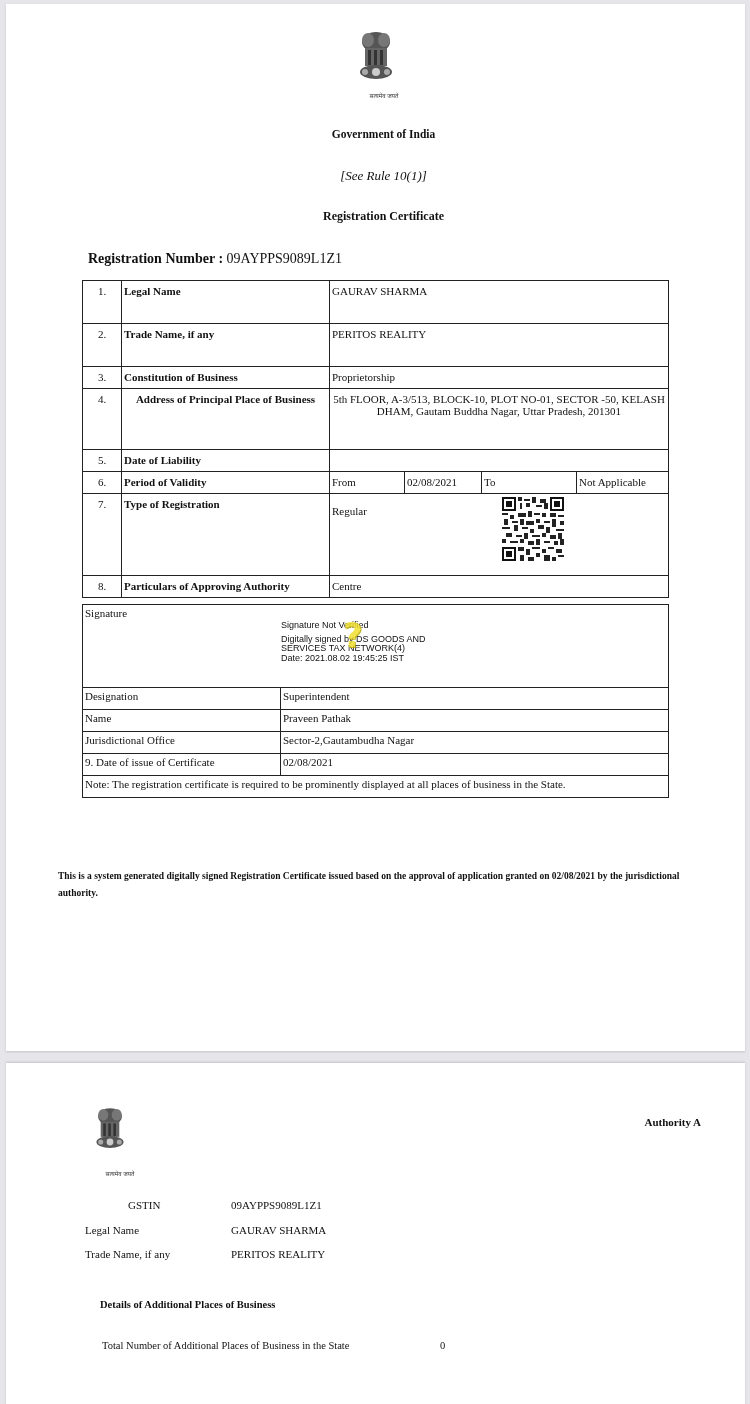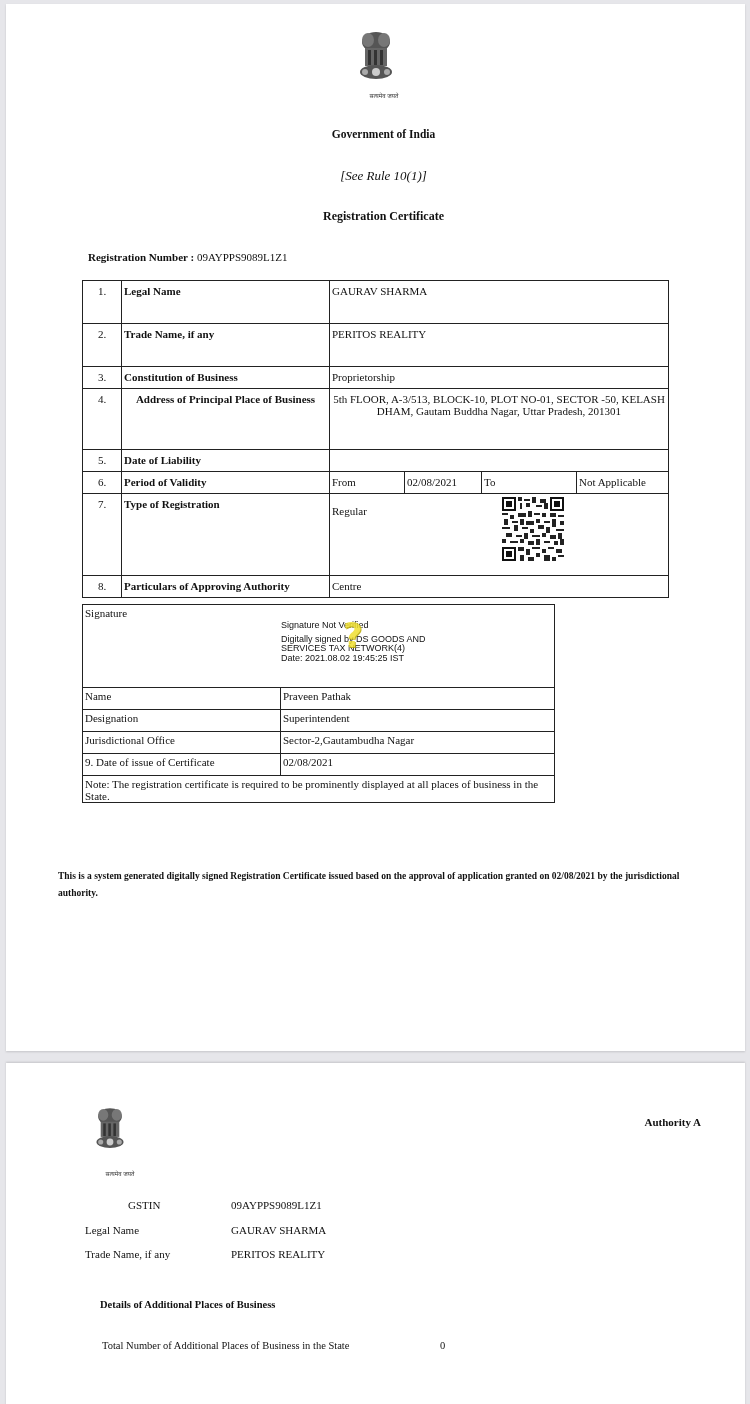--- a/index.html
+++ b/index.html
@@ -14,41 +14,41 @@
     #page1 { left: 6px; top: 4px; width: 739px; height: 1047px; box-shadow: 0 1px 2px rgba(0,0,0,0.15); }
     #page2 { left: 6px; top: 1063px; width: 739px; height: 345px; box-shadow: 0 -1px 2px rgba(0,0,0,0.15); }
     .abs { position: absolute; padding-left: 8px; }
     .emblem { position: absolute; }
     .emblem svg { display: block; }
     .center-text { text-align: center; width: 739px; left: 0; }
     .h-gov { top: 124px; font-size: 11.5px; font-weight: bold; }
     .h-form { top: 144px; font-size: 12.5px; font-weight: bold; }
     .h-rule { top: 164px; font-size: 13px; font-style: italic; }
     .h-cert { top: 205px; font-size: 12px; font-weight: bold; }
-    .regno { left: 74px; top: 247px; font-size: 11px; }
+    .regno { left: 74px; top: 247px; font-size: 14px; }
     .regno b { font-weight: bold; }
 
     table.cert {
       position: absolute; left: 76px; top: 276px; width: 587px;
       border-collapse: collapse; font-size: 11px;
     }
     table.cert td { border: 1px solid #222; vertical-align: top; padding: 4px 2px 0 2px; }
     table.cert td.num { width: 34px; text-align: center; }
     table.cert td.lbl { width: 203px; font-weight: bold; padding-left: 2px; }
     table.cert td.val { padding-left: 2px; }
     .row-tall td { height: 38px; }
     .row-std td { height: 17px; }
     .row-addr td { height: 56px; text-align: center; }
     .row-reg td { height: 70px; }
     .addr { line-height: 12px; }
 
     .qr { position: absolute; width: 62px; height: 64px; }
 
     table.sig {
-      position: absolute; left: 76px; top: 600px; width: 473px;
+      position: absolute; left: 76px; top: 600px; width: 587px;
       border-collapse: collapse; font-size: 11px;
     }
     table.sig td { border: 1px solid #222; padding: 2px 2px 0 2px; vertical-align: top; }
     .sig-box { height: 80px; position: relative; }
     .sig-stamp {
       position: absolute; left: 196px; top: 14px; font-family: "Liberation Sans", sans-serif;
       font-size: 9px; line-height: 9.5px; color: #111;
     }
     .sig-stamp .s1 { margin-bottom: 4px; }
     .question-mark {
@@ -177,26 +177,26 @@
             <div class="s1">Signature Not Verified</div>
             <div>Digitally signed by DS GOODS AND</div>
             <div>SERVICES TAX NETWORK(4)</div>
             <div>Date: 2021.08.02 19:45:25 IST</div>
           </div>
           <div class="question-mark">?</div>
         </div>
       </td>
     </tr>
     <tr class="sig-row">
+      <td class="k">Designation</td>
+      <td>Superintendent</td>
+    </tr>
+    <tr class="sig-row">
       <td class="k">Name</td>
       <td>Praveen Pathak</td>
-    </tr>
-    <tr class="sig-row">
-      <td class="k">Designation</td>
-      <td>Superintendent</td>
     </tr>
     <tr class="sig-row">
       <td class="k">Jurisdictional Office</td>
       <td>Sector-2,Gautambudha Nagar</td>
     </tr>
     <tr class="sig-row">
       <td class="k">9. Date of issue of Certificate</td>
       <td>02/08/2021</td>
     </tr>
     <tr class="sig-row">

